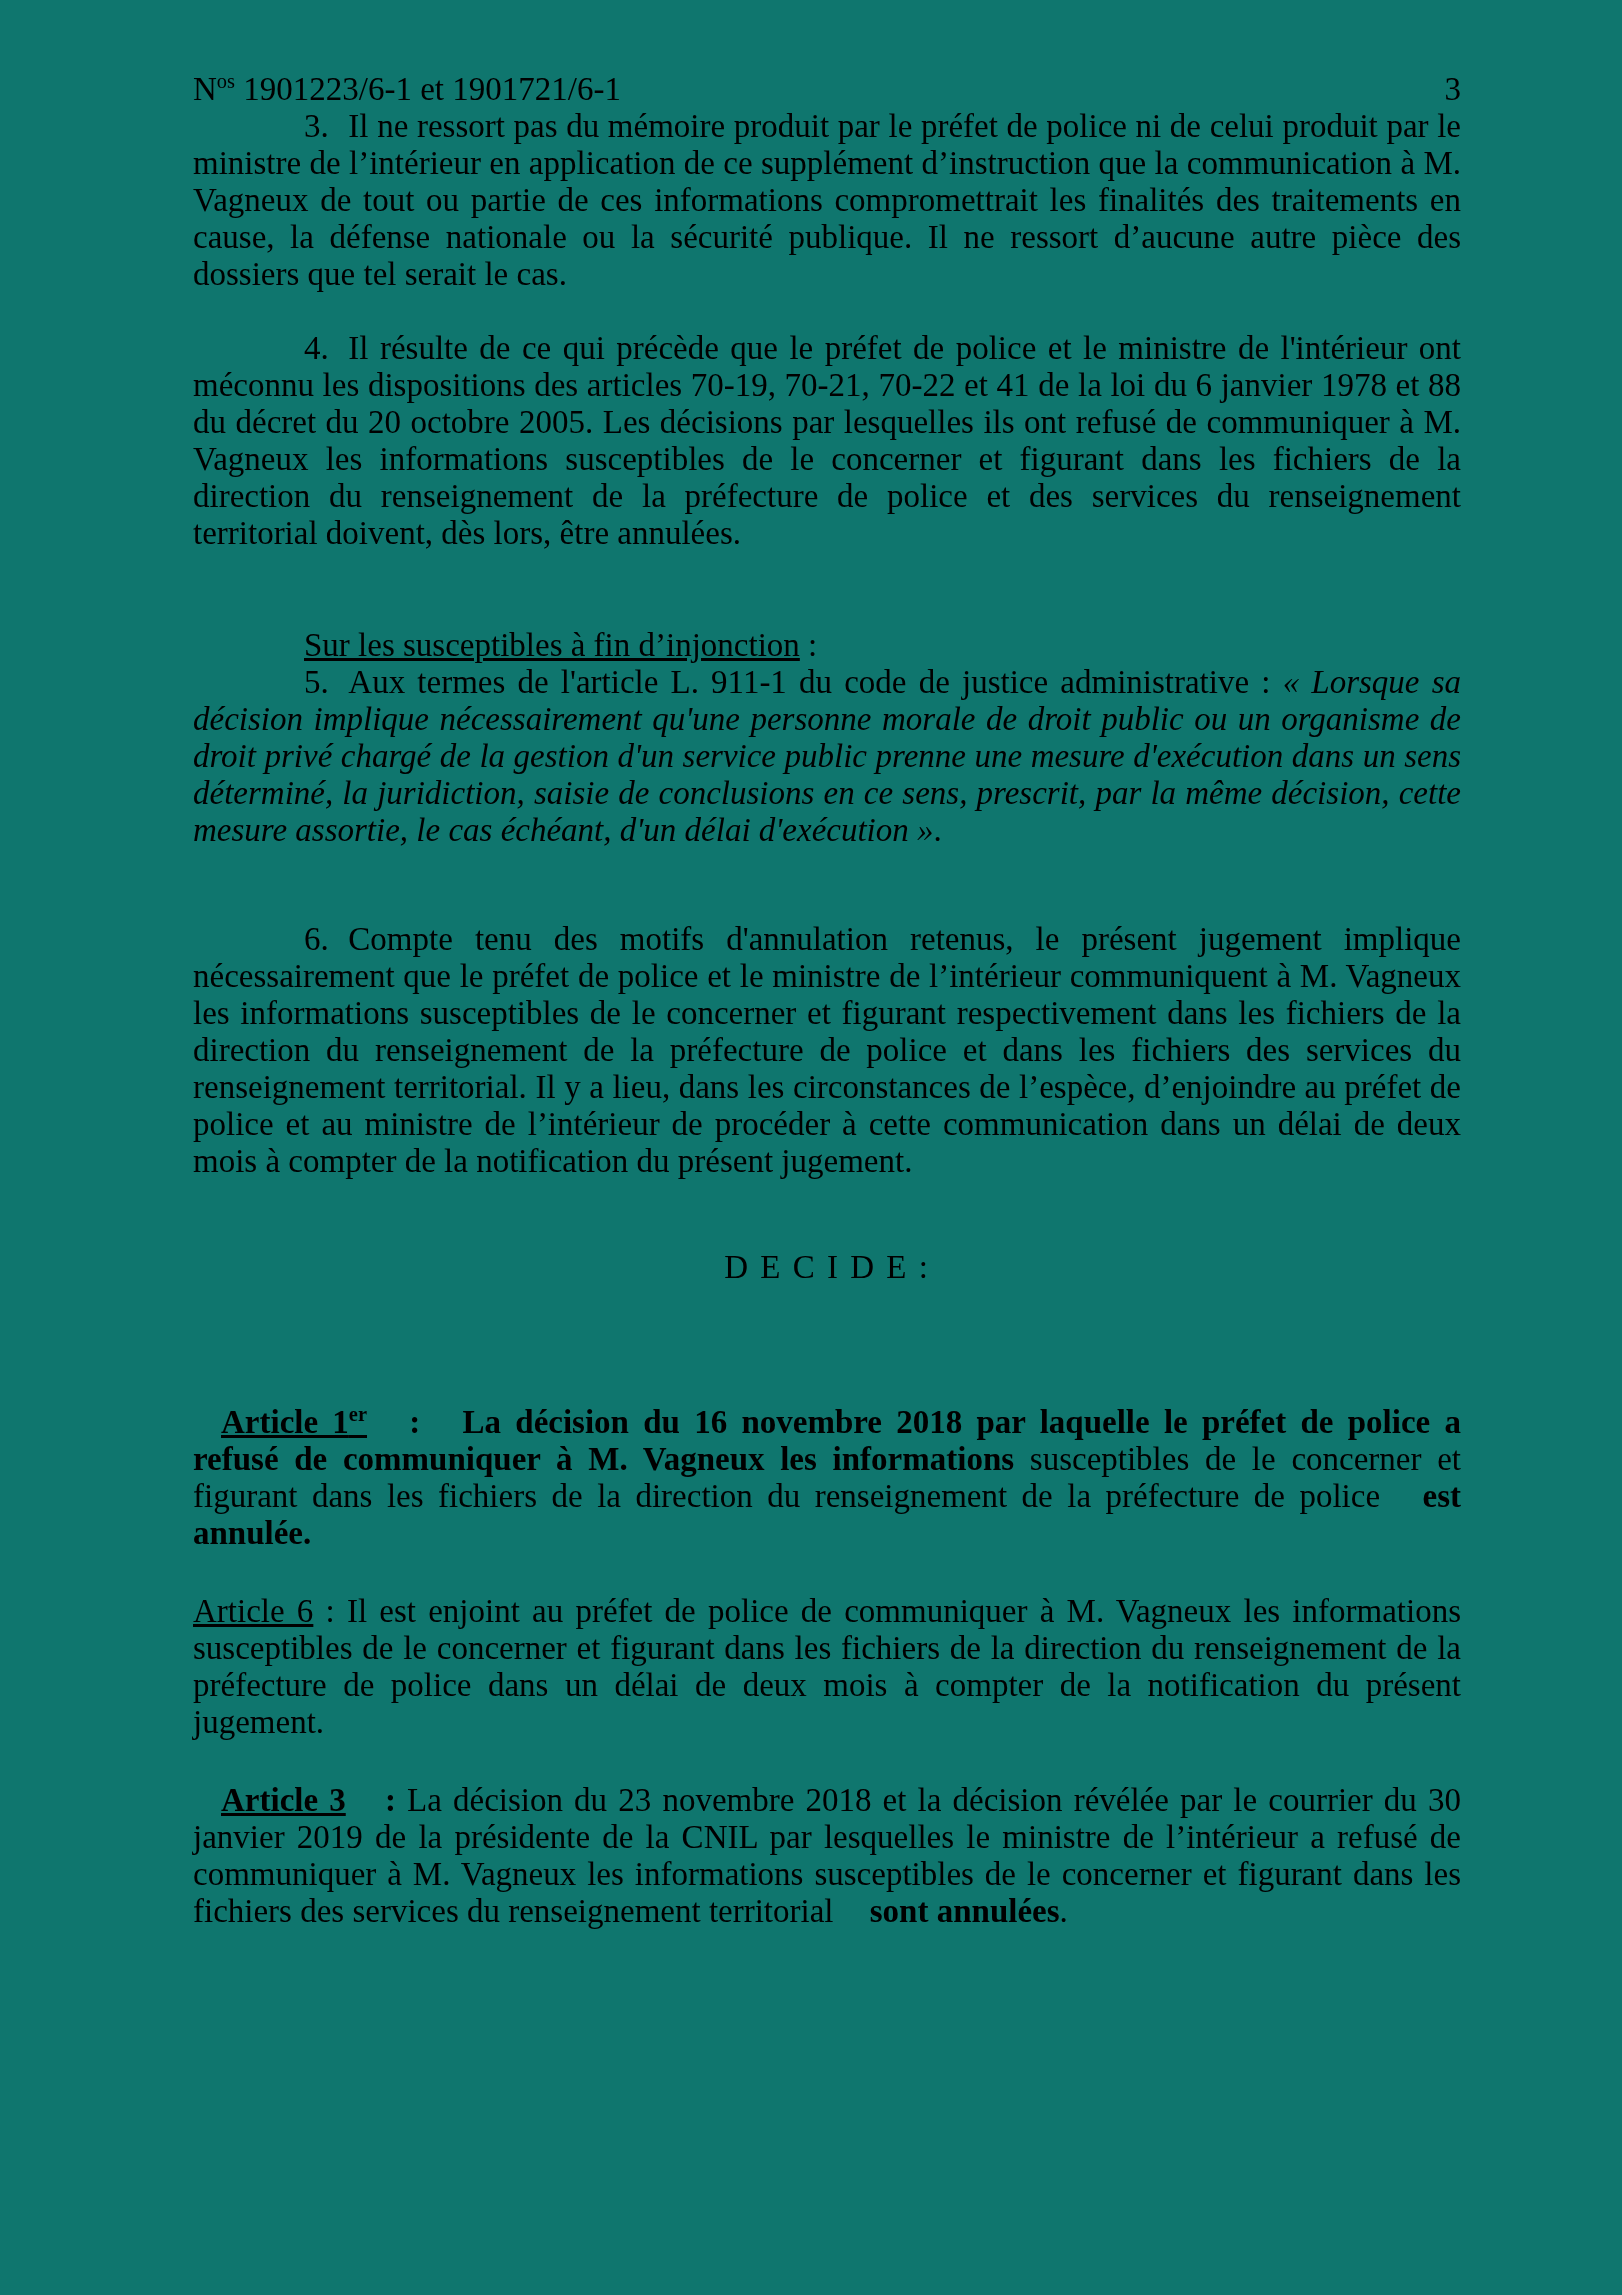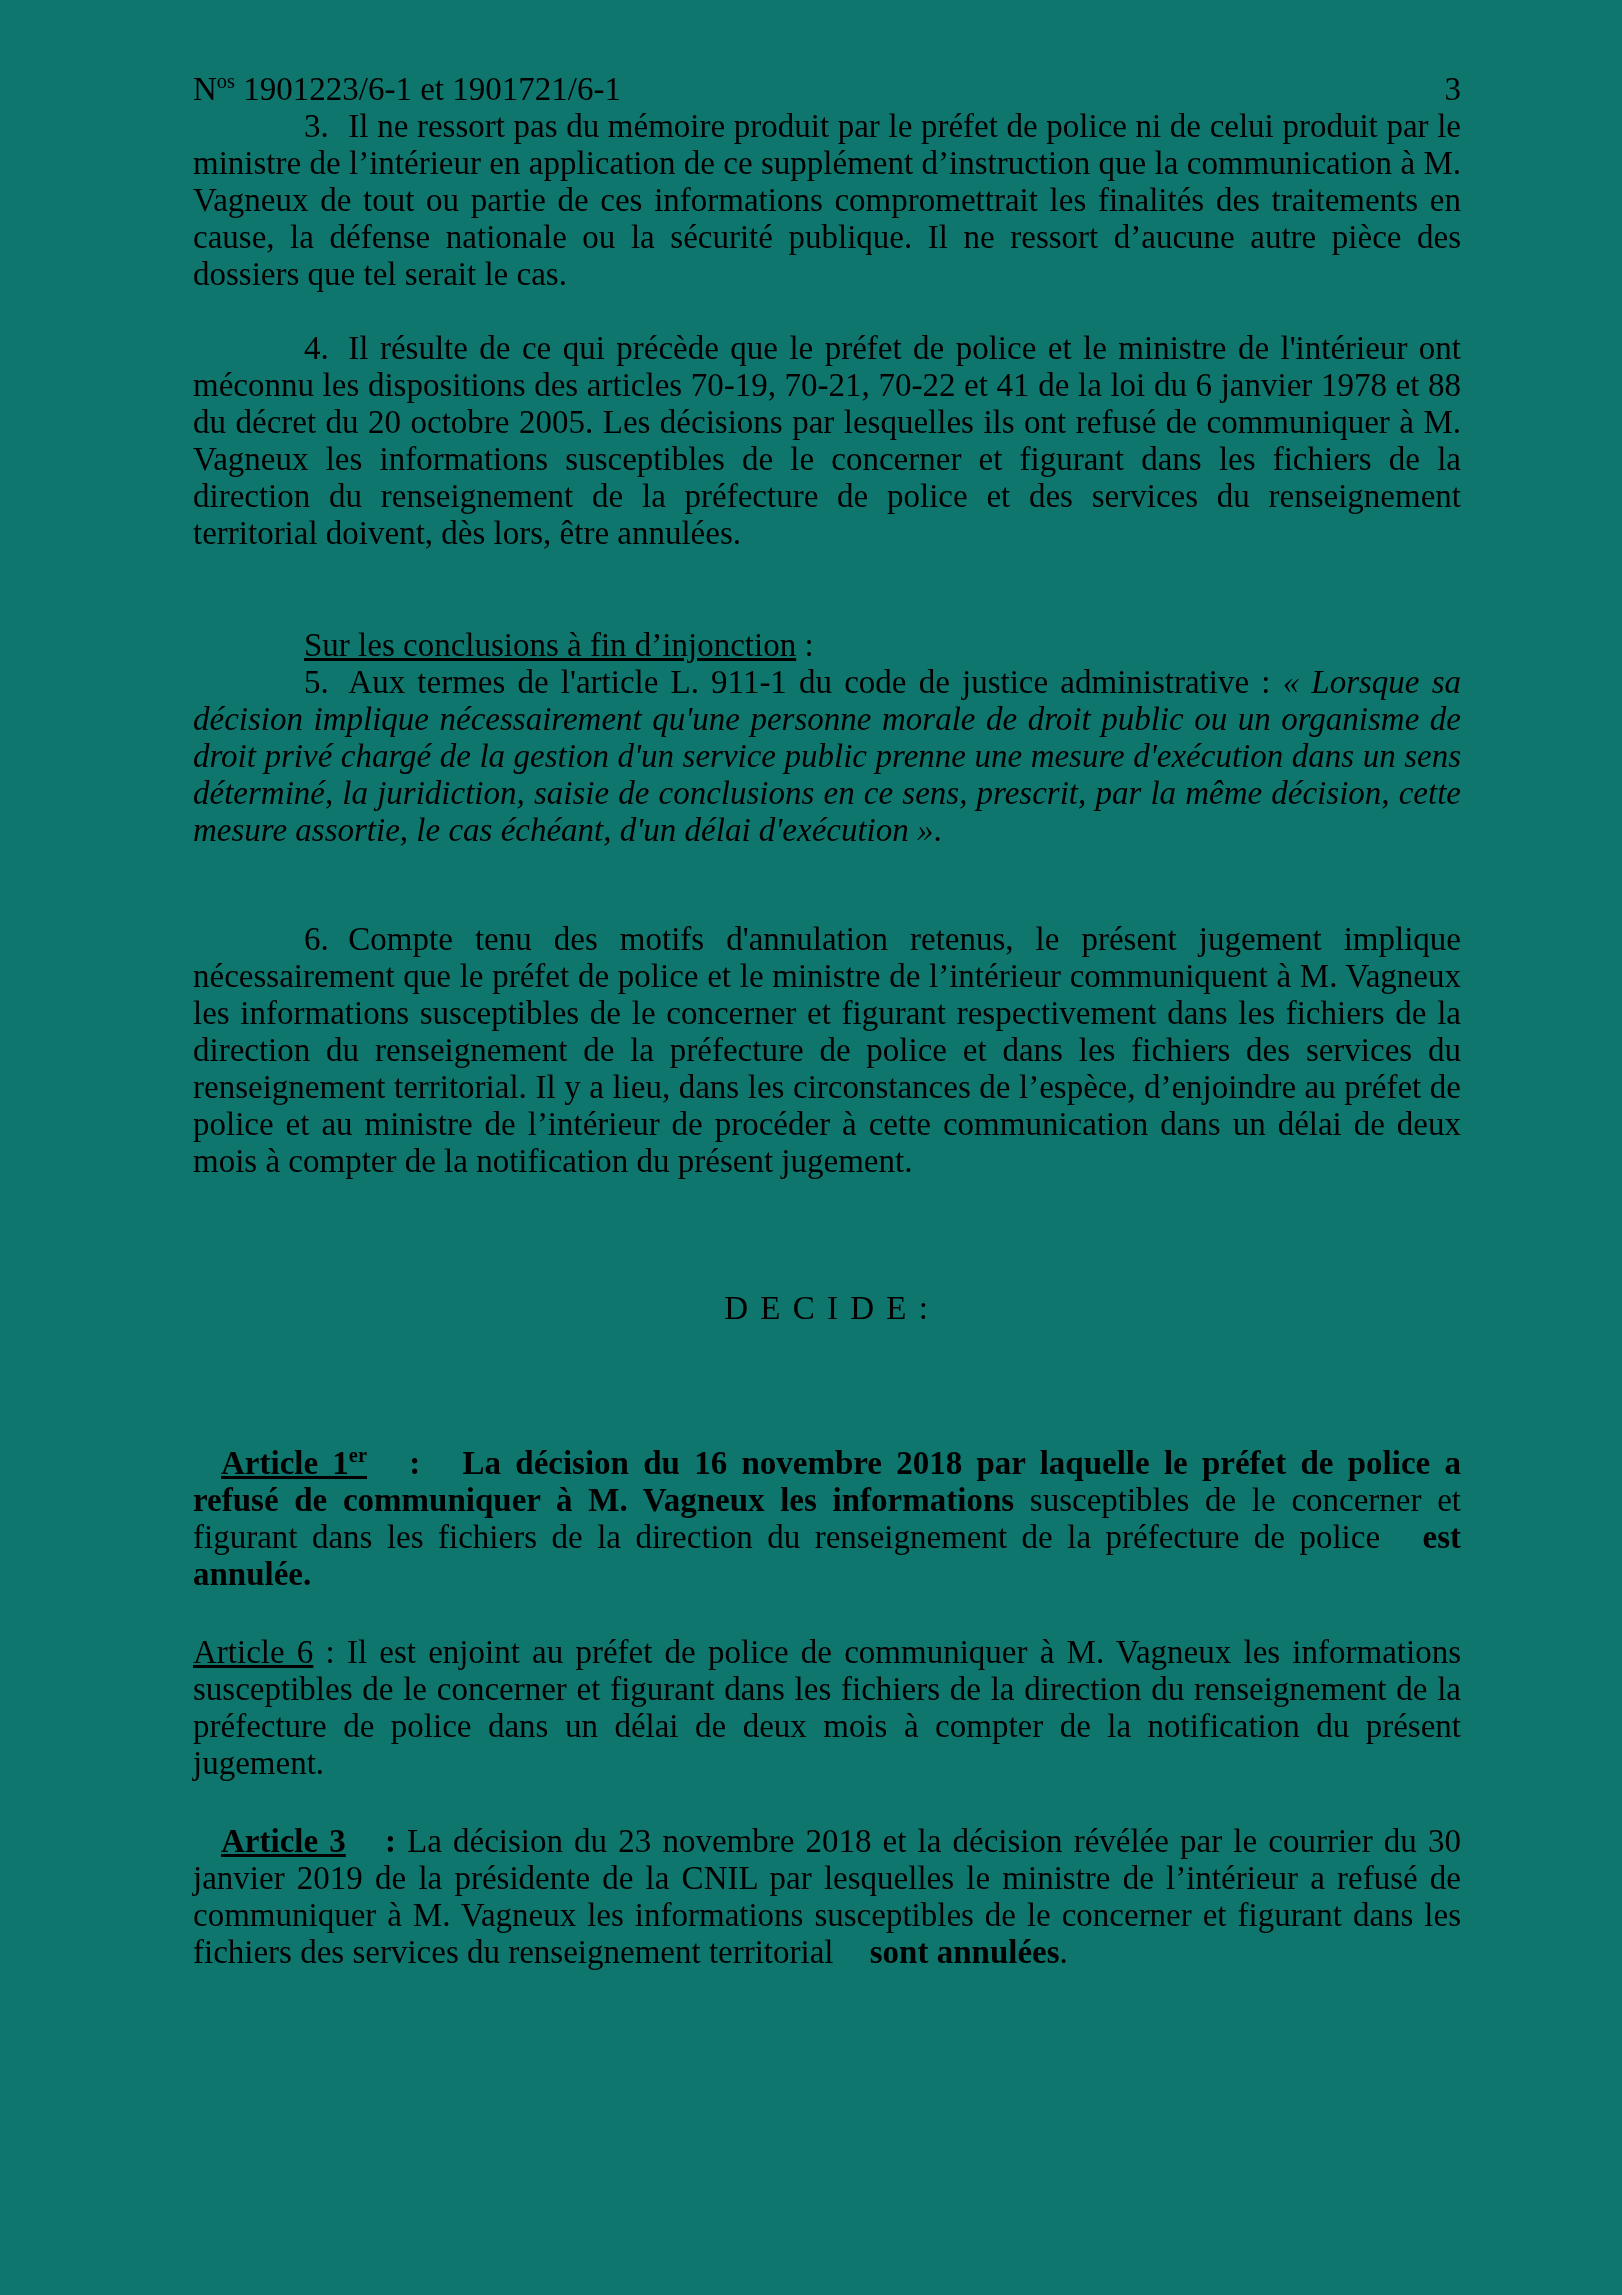--- a/index.html
+++ b/index.html
@@ -37,21 +37,21 @@
     line-height: 0;
   }
   .u { text-decoration: underline; }
   .b { font-weight: bold; margin-left: 28px; }
   .i { font-style: italic; }
   .mt-p3   { }
   .mt-line { margin-top: 37px;  }
   .mt-head { margin-top: 75px; }
   .mt-p5   {  }
   .mt-p6   { margin-top: 72px; }
-  .mt-dec  { margin-top: 110px; }
+  .mt-dec  { margin-top: 69px; }
   .mt-a1   { margin-top: 118px; }
   .mt-art  { margin-top: 41px;  }
   .decide {
     text-align: center;
     letter-spacing: 2px;
   }
 </style>
 </head>
 <body>
 
@@ -59,21 +59,21 @@
 
   <div class="header">
     <div><span>N</span><sup>os</sup><span> 1901223/6-1 et 1901721/6-1</span></div>
     <div>3</div>
   </div>
 
   <p class="indent mt-p3"><span class="num">3.</span><span>Il ne ressort pas du mémoire produit par le préfet de police ni de celui produit par le ministre de l’intérieur en application de ce supplément d’instruction que la communication à M. Vagneux de tout ou partie de ces informations compromettrait les finalités des traitements en cause, la défense nationale ou la sécurité publique. Il ne ressort d’aucune autre pièce des dossiers que tel serait le cas.</span></p>
 
   <p class="indent mt-line"><span class="num">4.</span><span>Il résulte de ce qui précède que le préfet de police et le ministre de l'intérieur ont méconnu les dispositions des articles 70-19, 70-21, 70-22 et 41 de la loi du 6 janvier 1978 et 88 du décret du 20 octobre 2005. Les décisions par lesquelles ils ont refusé de communiquer à M. Vagneux les informations susceptibles de le concerner et figurant dans les fichiers de la direction du renseignement de la préfecture de police et des services du renseignement territorial doivent, dès lors, être annulées.</span></p>
 
-  <p class="indent mt-head"><span class="u">Sur les conclusions à fin d’injonction</span><span> :</span></p>
+  <p class="indent mt-head"><span class="u">Sur les susceptibles à fin d’injonction</span><span> :</span></p>
 
   <p class="indent mt-p5"><span class="num">5.</span><span>Aux termes de l'article L. 911-1 du code de justice administrative : </span><span class="i">« Lorsque sa décision implique nécessairement qu'une personne morale de droit public ou un organisme de droit privé chargé de la gestion d'un service public prenne une mesure d'exécution dans un sens déterminé, la juridiction, saisie de conclusions en ce sens, prescrit, par la même décision, cette mesure assortie, le cas échéant, d'un délai d'exécution »</span><span>.</span></p>
 
   <p class="indent mt-p6"><span class="num">6.</span><span>Compte tenu des motifs d'annulation retenus, le présent jugement implique nécessairement que le préfet de police et le ministre de l’intérieur communiquent à M. Vagneux les informations susceptibles de le concerner et figurant respectivement dans les fichiers de la direction du renseignement de la préfecture de police et dans les fichiers des services du renseignement territorial. Il y a lieu, dans les circonstances de l’espèce, d’enjoindre au préfet de police et au ministre de l’intérieur de procéder à cette communication dans un délai de deux mois à compter de la notification du présent jugement.</span></p>
 
   <p class="decide mt-dec">D E C I D E :</p>
 
   <p class="mt-a1"><span class="b u"><span>Article 1</span><sup>er</sup></span><span class="b"> : </span><span class="b">La décision du 16 novembre 2018 par laquelle le préfet de police a refusé de communiquer à M. Vagneux les informations </span><span>susceptibles de le concerner et figurant dans les fichiers de la direction du renseignement de la préfecture de police </span><span class="b">est annulée.</span></p>
 
   <p class="mt-art"><span class="u">Article 6</span><span> : </span><span>Il est enjoint au préfet de police de communiquer à M. Vagneux les informations susceptibles de le concerner et figurant dans les fichiers de la direction du renseignement de la préfecture de police dans un délai de deux mois à compter de la notification du présent jugement.</span></p>

